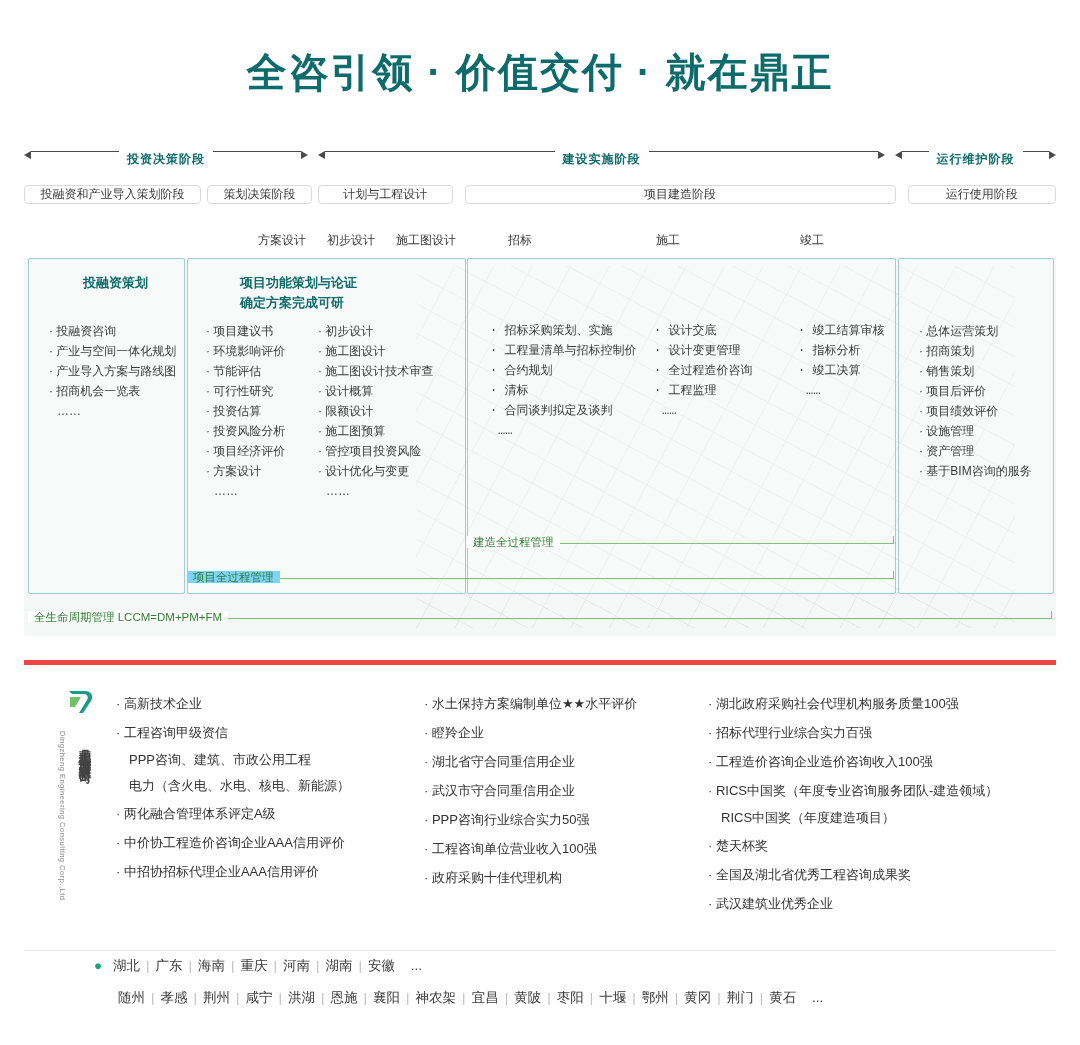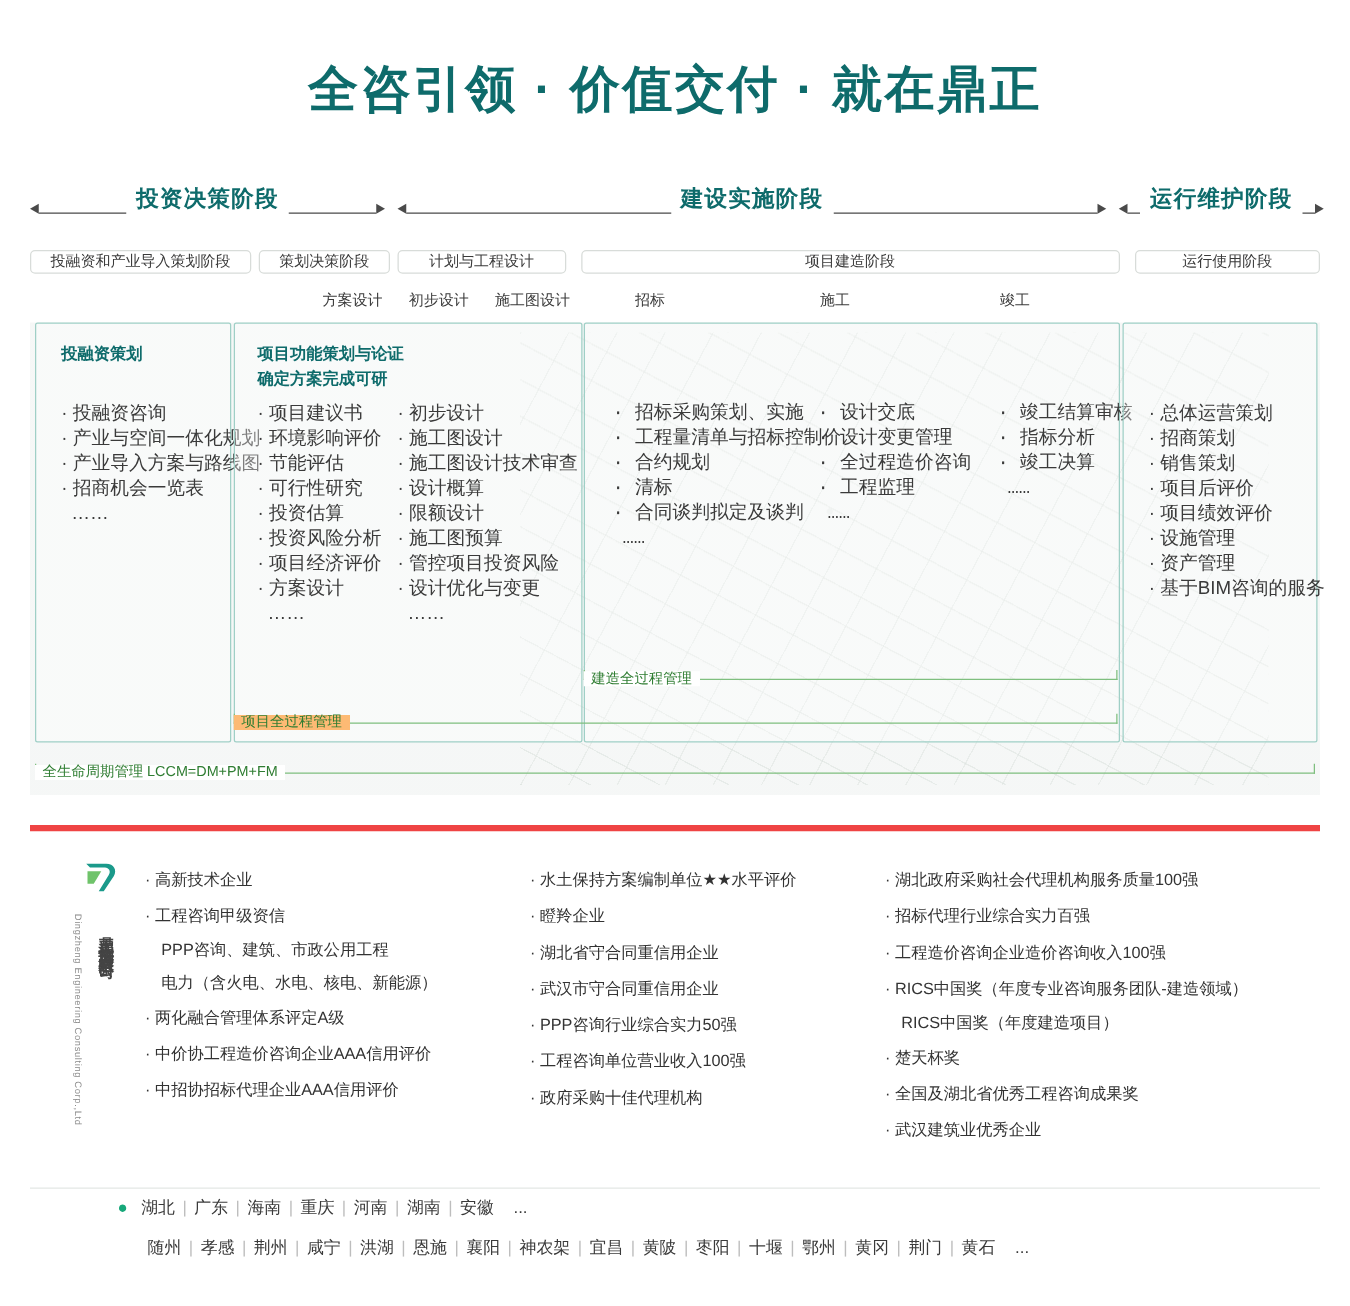--- a/index.html
+++ b/index.html
@@ -23,40 +23,40 @@
     padding-top:52px;
     line-height:1;
   }
 
   
   .phase-row{
     position:absolute;top:148px;left:24px;width:1032px;height:22px;
     display:flex;align-items:center;
   }
   .phase-arrow{
-    display:flex;align-items:flex-end;
-    font-size:18px;font-weight:bold;color:#0e6b6b;
+    display:flex;align-items:flex-start;
+    font-size:12px;font-weight:bold;color:#0e6b6b;
     letter-spacing:1px;
     white-space:nowrap;
   }
   .ln{height:1px;background:#4a4a4a;flex:1 1 auto;min-width:10px;}
   .ar-l{
     width:0;height:0;border-top:4px solid transparent;border-bottom:4px solid transparent;
     border-right:7px solid #4a4a4a;
   }
   .ar-r{
     width:0;height:0;border-top:4px solid transparent;border-bottom:4px solid transparent;
     border-left:7px solid #4a4a4a;
   }
   .phase-label{padding:0 8px;}
 
   
   .stage-row{
     position:absolute;top:185px;left:24px;width:1032px;height:34px;
-    display:flex;align-items:flex-end;
+    display:flex;align-items:flex-start;
   }
   .stage-box{
     border:1px solid #d8dcd9;
     border-radius:4px;
     display:flex;align-items:center;justify-content:center;
     font-size:12px;color:#3a3a3a;
     background:#fff;
     margin-right:6px;
     white-space:nowrap;
   }
@@ -87,27 +87,27 @@
       repeating-linear-gradient(118deg, rgba(205,214,209,.45) 0 1px, transparent 1px 34px);
   }
 
   .colbox{
     position:absolute;top:0;bottom:42px;
     border:1px solid #9fcfc6;
     border-radius:2px;
     background:rgba(255,255,255,.35);
   }
   .col-head{
-    font-size:13px;font-weight:bold;color:#0e6b6b;line-height:1.5;
+    font-size:13px;font-weight:bold;color:#0e6b6b;line-height:1.5;margin-left:34px;
   }
   .col-inner{position:absolute;}
 
   ul.items{list-style:none;margin:0;padding:0;}
   ul.items li{
-    font-size:15px;color:#3a3a3a;line-height:20px;white-space:nowrap;
+    font-size:12px;color:#3a3a3a;line-height:20px;white-space:nowrap;
   }
   ul.items li:before{content:"· ";color:#3a3a3a;}
   ul.items li.dots:before{content:"";}
 
   .brace{
     position:absolute;font-size:11.5px;color:#2f7d32;text-align:left;
   }
   .brace .lbl{background:transparent;padding:0 6px;}
   .brace-line{position:absolute;height:1px;background:#7fbf7f;}
   .tick{position:absolute;width:1px;background:#7fbf7f;}
@@ -301,21 +301,21 @@
     <div class="tick" style="left:443px;top:278px;height:8px;"></div>
     <div class="tick" style="left:869px;top:278px;height:8px;"></div>
     <div class="brace" style="left:443px;top:277px;width:427px;">
       <span class="lbl" style="background:#fff">建造全过程管理</span>
     </div>
 
     <div class="brace-line" style="left:163px;top:320px;width:707px;"></div>
     <div class="tick" style="left:163px;top:313px;height:8px;"></div>
     <div class="tick" style="left:869px;top:313px;height:8px;"></div>
     <div class="brace" style="left:163px;top:312px;width:707px;">
-      <span class="lbl" style="background:#fdba74">项目全过程管理</span>
+      <span class="lbl" style="background:#7dd3fc">项目全过程管理</span>
     </div>
 
     <div class="brace-line" style="left:4px;top:360px;width:1024px;"></div>
     <div class="tick" style="left:4px;top:353px;height:8px;"></div>
     <div class="tick" style="left:1027px;top:353px;height:8px;"></div>
     <div class="brace" style="left:4px;top:352px;width:1024px;">
       <span class="lbl" style="background:#fff">全生命周期管理 LCCM=DM+PM+FM</span>
     </div>
   </div>
 

